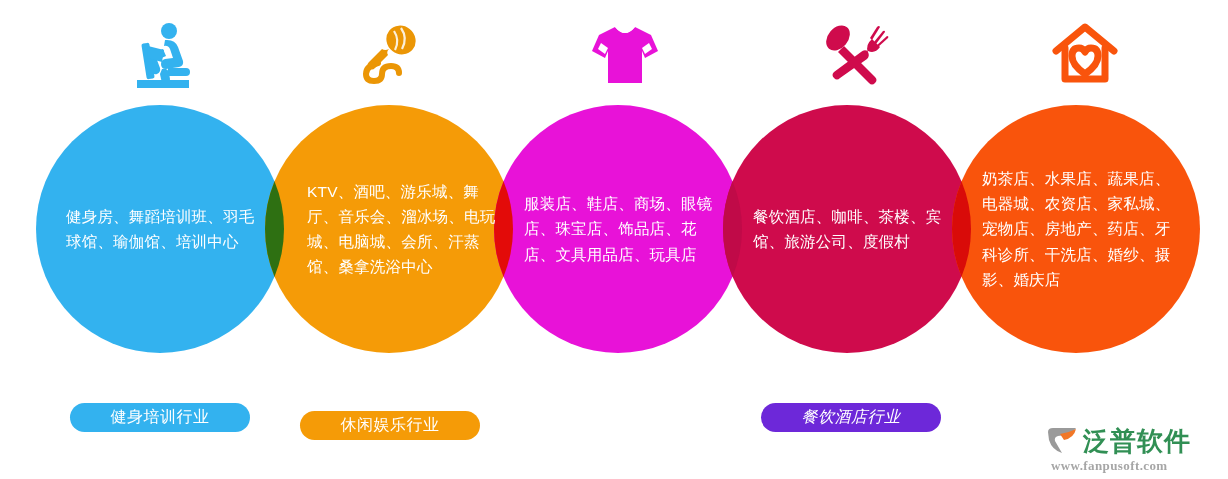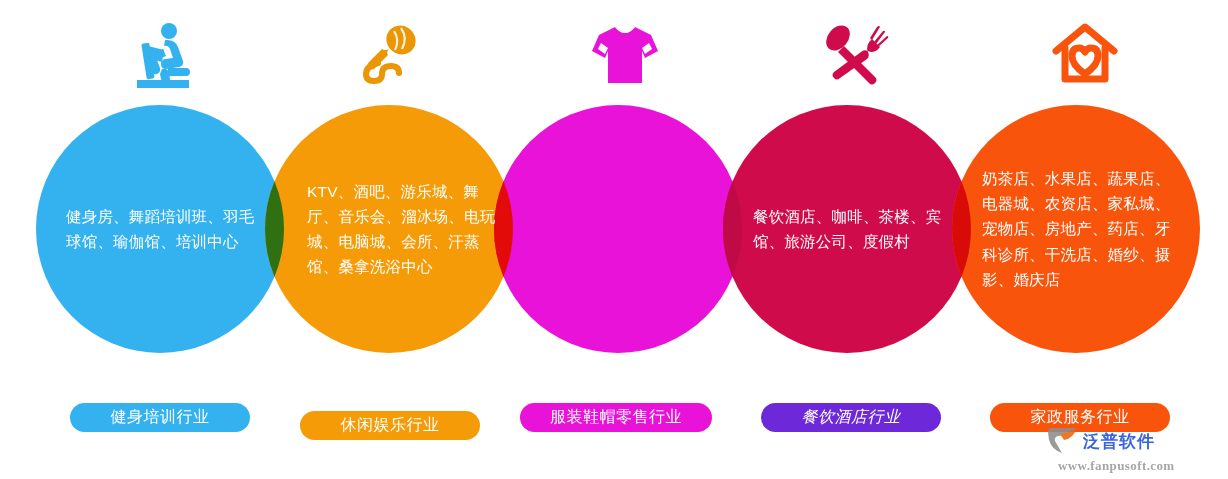--- a/index.html
+++ b/index.html
@@ -140,35 +140,35 @@
     width: 176px;
     height: 50px;
     opacity: 0.88;
   }
   .wm-row {
     display: flex;
     align-items: center;
     height: 32px;
   }
   .wm-text {
-    font-size: 17px;
+    font-size: 26px;
     font-weight: bold;
-    color: #1d4ed8;
+    color: #15803d;
     letter-spacing: 1px;
     line-height: 1;
     margin-left: 3px;
   }
   .wm-url {
     font-family: "Liberation Serif", "DejaVu Serif", serif;
     font-size: 13px;
     font-weight: bold;
     color: #9a9a9a;
     letter-spacing: 0.4px;
     margin-top: 1px;
-    margin-left: 12px;
+    margin-left: 5px;
   }
 </style>
 </head>
 <body>
 
 <div id="stage">
 
   <div class="circle-layer">
     <div class="circle c1"></div>
     <div class="circle c2"></div>
@@ -262,41 +262,38 @@
       </g>
     </svg>
   </div>
 
   <div class="circle-text t1">
     <p>健身房、舞蹈培训班、羽毛球馆、瑜伽馆、培训中心</p>
   </div>
   <div class="circle-text t2">
     <p>KTV、酒吧、游乐城、舞厅、音乐会、溜冰场、电玩城、电脑城、会所、汗蒸馆、桑拿洗浴中心</p>
   </div>
+  <div class="circle-text t3">
+    <p>服装店、鞋店、商场、眼镜店、珠宝店、饰品店、花店、文具用品店、玩具店</p>
+  </div>
   <div class="circle-text t4">
     <p>餐饮酒店、咖啡、茶楼、宾馆、旅游公司、度假村</p>
   </div>
   <div class="circle-text t5">
     <p>奶茶店、水果店、蔬果店、电器城、农资店、家私城、宠物店、房地产、药店、牙科诊所、干洗店、婚纱、摄影、婚庆店</p>
   </div>
 
   <div class="pill p1">
     <span>健身培训行业</span>
   </div>
   <div class="pill p2">
     <span>休闲娱乐行业</span>
   </div>
-  <div class="pill p3">
-    <span>服装鞋帽零售行业</span>
-  </div>
   <div class="pill p4">
     <span>餐饮酒店行业</span>
-  </div>
-  <div class="pill p5">
-    <span>家政服务行业</span>
   </div>
 
   <div class="watermark">
     <div class="wm-row">
       <svg width="34" height="30" viewBox="0 0 34 30">
         <path d="M2 6 Q2 2 7 2 L30 2 Q26 8 20 9 L12 10 Q8 11 9 15 L16 27 Q6 24 3 14 Z" fill="#8d8d8d"></path>
         <path d="M14 8 Q22 7 30 3 Q28 12 18 14 Z" fill="#f0650a"></path>
       </svg>
       <span class="wm-text">泛普软件</span>
     </div>

